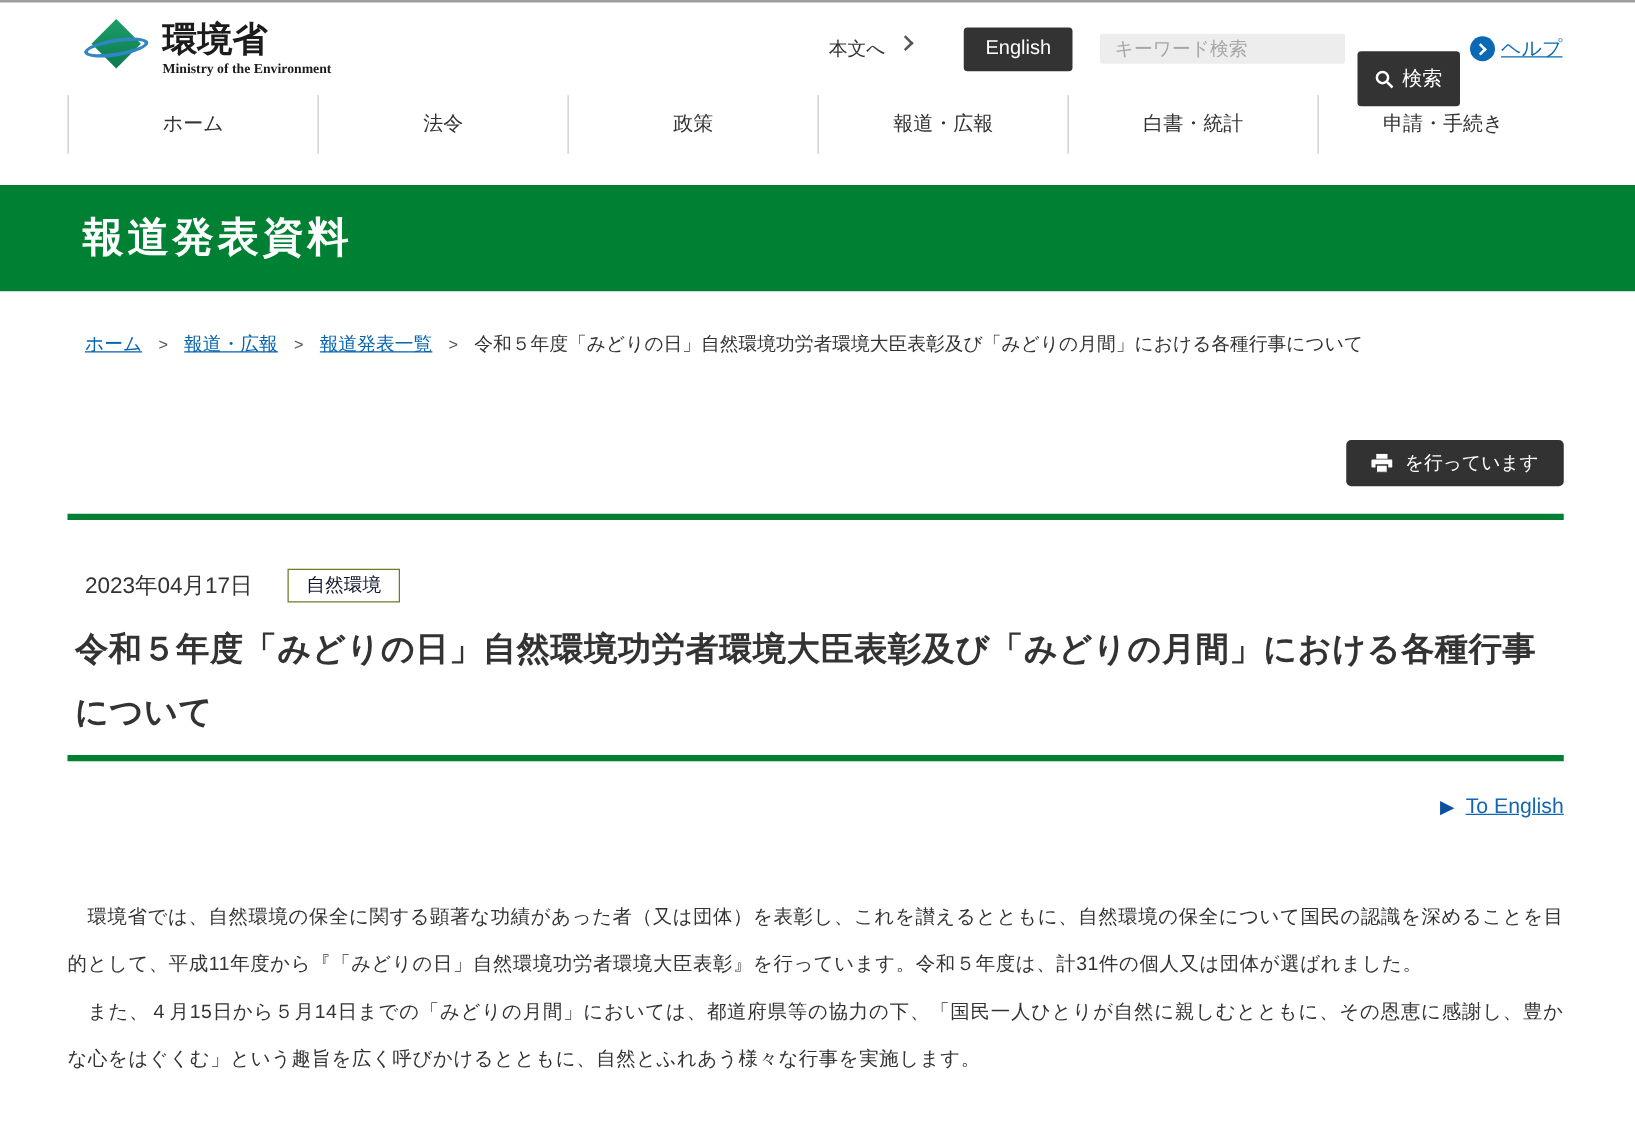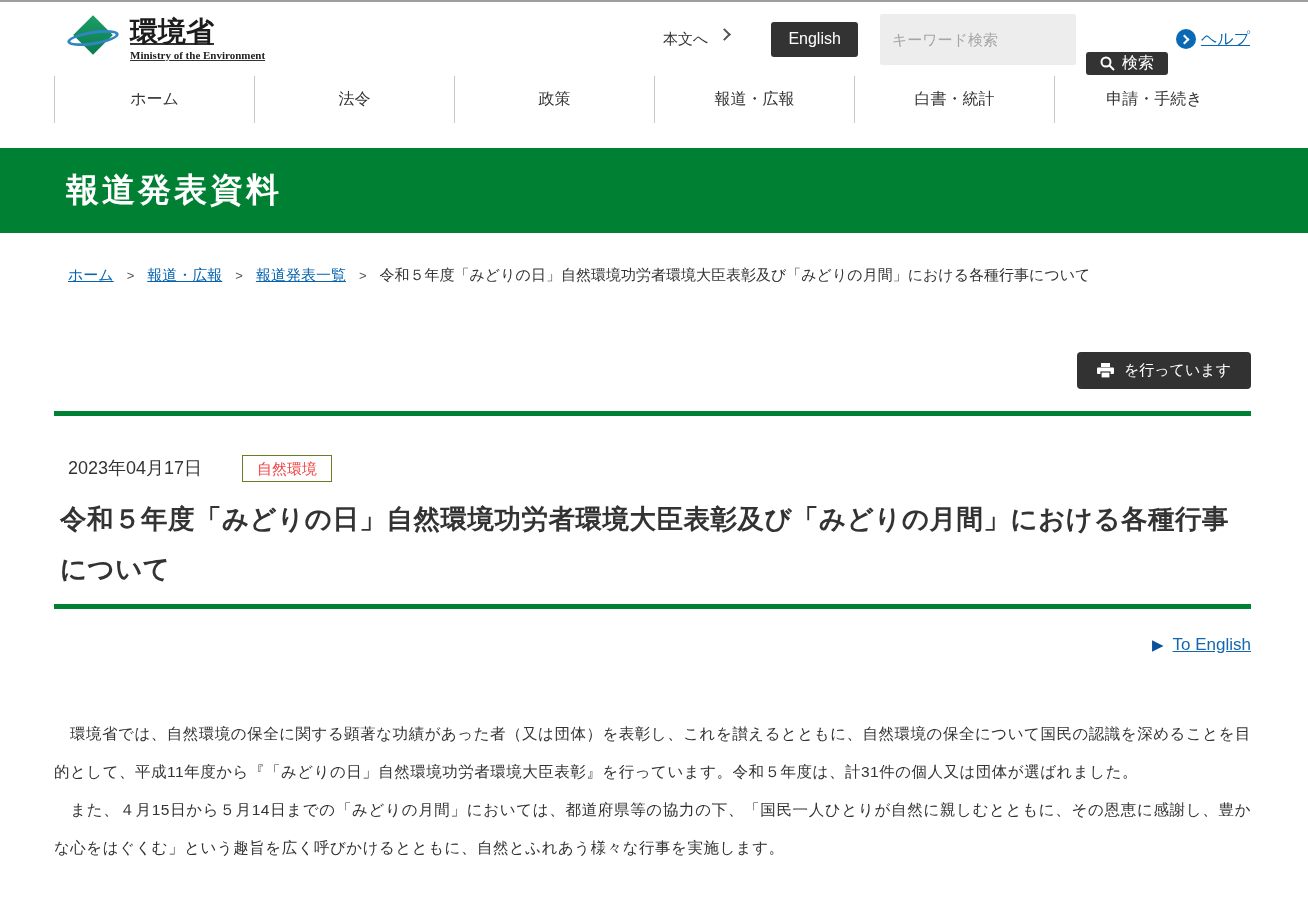--- a/index.html
+++ b/index.html
@@ -3,39 +3,39 @@
 <meta charset="utf-8">
 <style>
   html,body{margin:0;padding:0;}
   body{
     width:1308px;height:903px;overflow:hidden;background:#fff;
     font-family:"Liberation Sans","DejaVu Sans",sans-serif;color:#333;
     position:relative;border-top:2px solid #9e9e9e;box-sizing:border-box;
   }
   
   .site-header{height:74px;display:flex;align-items:center;padding:0 58px 0 66px;box-sizing:border-box;}
-  .logo{display:flex;align-items:center;gap:6px;cursor:pointer;text-decoration:underline;}
+  .logo{display:flex;align-items:center;gap:6px;cursor:pointer;}
   .logo-mark{position:relative;width:58px;height:48px;flex:0 0 58px;}
   .logo-diamond{position:absolute;left:13px;top:6px;width:28px;height:28px;transform:rotate(45deg);
     background:linear-gradient(135deg,#1c9e66 0%,#0b7a50 100%);}
   .logo-ellipse{position:absolute;left:1px;top:16px;width:52px;height:14px;border:3px solid #2f86c2;
     border-radius:50%;transform:rotate(-9deg);box-sizing:border-box;}
   .logo-title{font-size:28px;font-weight:700;color:#1c1c1c;line-height:1.1;}
   .logo-sub{font-family:"Liberation Serif","DejaVu Serif",serif;font-weight:700;font-size:11px;color:#1c1c1c;margin-top:1px;}
   .header-controls{margin-left:auto;display:flex;align-items:center;}
   .skip-link{display:flex;align-items:flex-start;font-size:15px;color:#333;text-decoration:none;cursor:pointer;}
   .chev{display:inline-block;width:7px;height:7px;border-top:2px solid #555;border-right:2px solid #555;
     transform:rotate(45deg);margin-left:12px;}
   .btn-dark{background:#333;color:#fff;border:none;border-radius:3px;font-size:16px;
     font-family:inherit;cursor:pointer;display:inline-flex;align-items:center;justify-content:center;}
   .english-btn{height:35px;padding:15px 17px;margin-left:42px;}
-  .search-input{margin-left:22px;width:172px;height:51px;background:#ededed;border:none;border-radius:2px;
+  .search-input{margin-left:22px;width:172px;height:24px;background:#ededed;border:none;border-radius:2px;
     padding:0 12px;font-size:15px;font-family:inherit;color:#333;}
   .search-input::placeholder{color:#a6a6a6;}
-  .search-btn{height:23px;padding:0 14px;margin-left:10px;gap:7px;margin-top:48px;}
+  .search-btn{height:44px;padding:0 14px;margin-left:10px;gap:7px;margin-top:48px;}
   .help-wrap{display:flex;align-items:center;margin-left:8px;}
   .help-circle{width:20px;height:20px;border-radius:50%;background:#0a69b5;display:inline-flex;
     align-items:center;justify-content:center;}
   .help-circle .chev{width:5px;height:5px;border-color:#fff;margin-left:-2px;}
   .help-link{color:#0a69b5;font-size:16px;text-decoration:underline;margin-left:5px;cursor:pointer;}
   
   .global-nav{display:flex;height:47px;margin:0 54px;}
   .nav-item{flex:1;display:flex;align-items:center;justify-content:center;font-size:16px;color:#333;
     border-left:1px solid #c9c9c9;cursor:pointer;}
   
@@ -48,21 +48,21 @@
   .bc-current{color:#333;}
   
   .content{margin:0 57px 0 54px;}
   .print-row{display:flex;justify-content:flex-end;margin-top:65px;}
   .print-btn{background:#323232;color:#fff;border:none;border-radius:4px;height:37px;padding:0 20px;
     font-size:15px;font-family:inherit;display:inline-flex;align-items:center;gap:10px;cursor:pointer;}
   .rule{height:5px;background:#008033;margin-top:22px;}
   .rule2{height:5px;background:#008033;margin-top:10px;}
   .meta-row{margin-top:36px;display:flex;align-items:center;padding-left:14px;height:32px;text-align:right;}
   .date{font-size:18px;color:#333;}
-  .badge{margin-left:40px;border:1px solid #6c7c26;color:#ef4444;font-size:15px;padding:5px 14px;line-height:1;}
+  .badge{margin-left:28px;border:1px solid #6c7c26;color:#0f172a;font-size:15px;padding:5px 14px;line-height:1;}
   .article-title{margin:10px 0 0 6px;font-size:26.5px;font-weight:700;color:#333;line-height:50px;
     width:1180px;letter-spacing:0.5px;}
   .to-english-row{display:flex;justify-content:flex-end;align-items:center;margin-top:24px;height:24px;}
   .tri{color:#0b4f9e;font-size:15px;margin-right:9px;}
   .to-english-link{color:#1566b0;font-size:17px;text-decoration:underline;cursor:pointer;}
   .body-text{margin-top:58px;}
   .body-text p{margin:0;font-size:15.5px;line-height:38px;color:#333;letter-spacing:0.5px;text-align:justify;}
   .section-bar{margin-top:51px;height:40px;background:#e9f9ed;position:relative;}
   .section-accent{position:absolute;left:0;top:0;width:10px;height:40px;background:#008033;}
   svg{display:block;}

